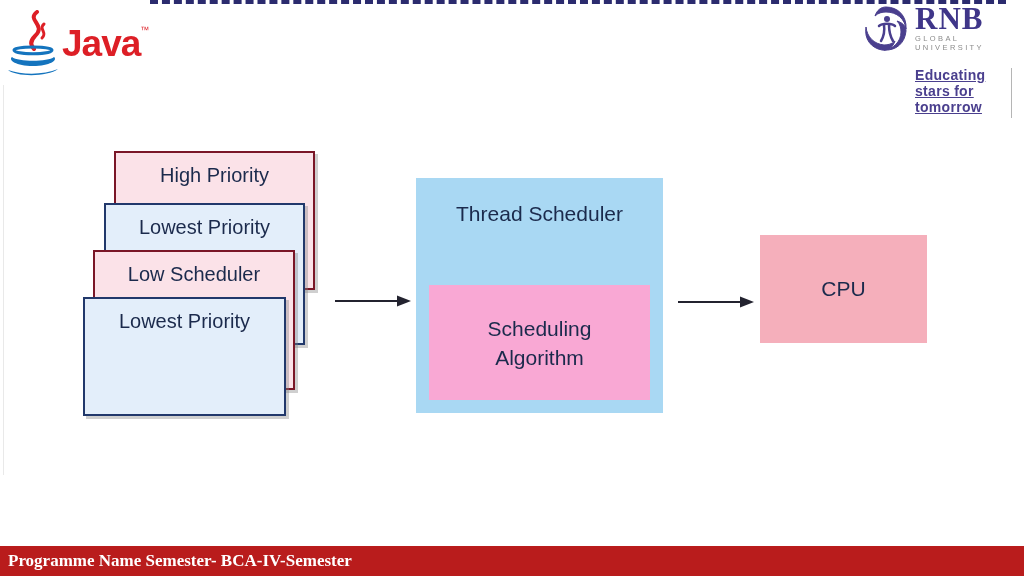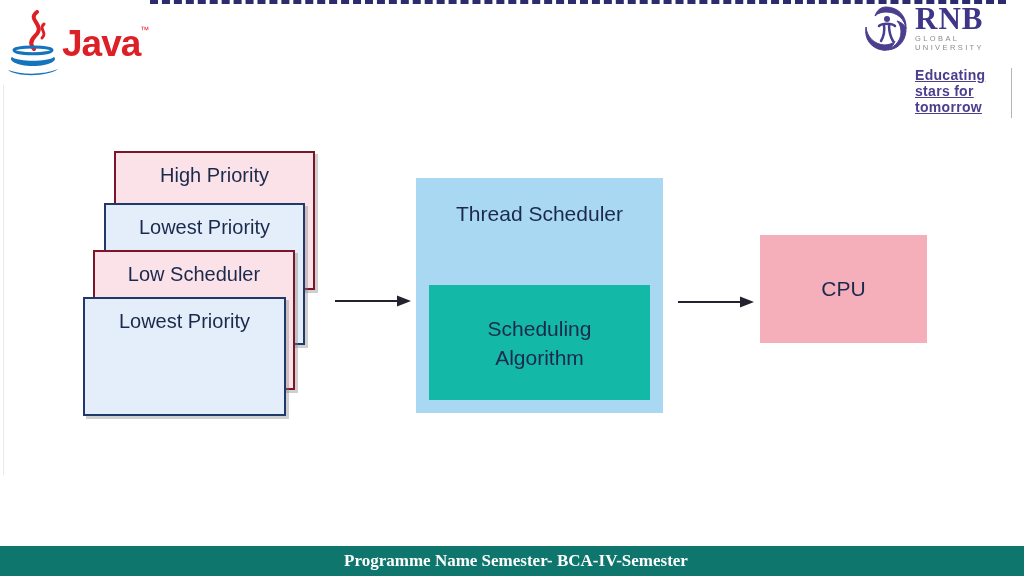--- a/index.html
+++ b/index.html
@@ -67,39 +67,39 @@
   
   .scheduler-box {
     position: absolute; left: 416px; top: 178px; width: 247px; height: 235px;
     background: #a9d8f3;
   }
   .scheduler-title {
     margin-top: 24px; text-align: center; font-size: 21px; color: #1b2a4c;
   }
   .algorithm-box {
     position: absolute; left: 13px; top: 107px; width: 221px; height: 115px;
-    background: #14b8a6; display: flex; align-items: center; justify-content: center;
+    background: #f9a8d4; display: flex; align-items: center; justify-content: center;
     text-align: center; font-size: 21px; line-height: 29px; color: #1b2a4c;
     white-space: pre-line;
   }
   .cpu-box {
     position: absolute; left: 760px; top: 235px; width: 167px; height: 108px;
     background: #f5afbb; display: flex; align-items: center; justify-content: center;
     font-size: 21px; color: #1b2a4c;
   }
 
   .arrow-svg { position: absolute; width: 80px; height: 20px; }
   .arrow-1 { left: 333px; top: 291px; }
   .arrow-2 { left: 676px; top: 292px; }
 
   
   .footer-bar {
     position: absolute; left: 0; top: 546px; width: 1024px; height: 30px;
-    background: #0f766e; color: #ffffff;
-    display: flex; justify-content: center; align-items: center;
+    background: #b91c1c; color: #ffffff;
+    display: flex; justify-content: space-between; align-items: center;
     font-family: "Liberation Serif", serif; font-weight: 700; font-size: 17px;
   }
   .footer-left  { margin-left: 8px; }
   .footer-right { margin-right: 10px; }
 </style>
 </head>
 <body>
 
 <div class="top-dashed-line"></div>
 <div class="logo-separator"></div>

